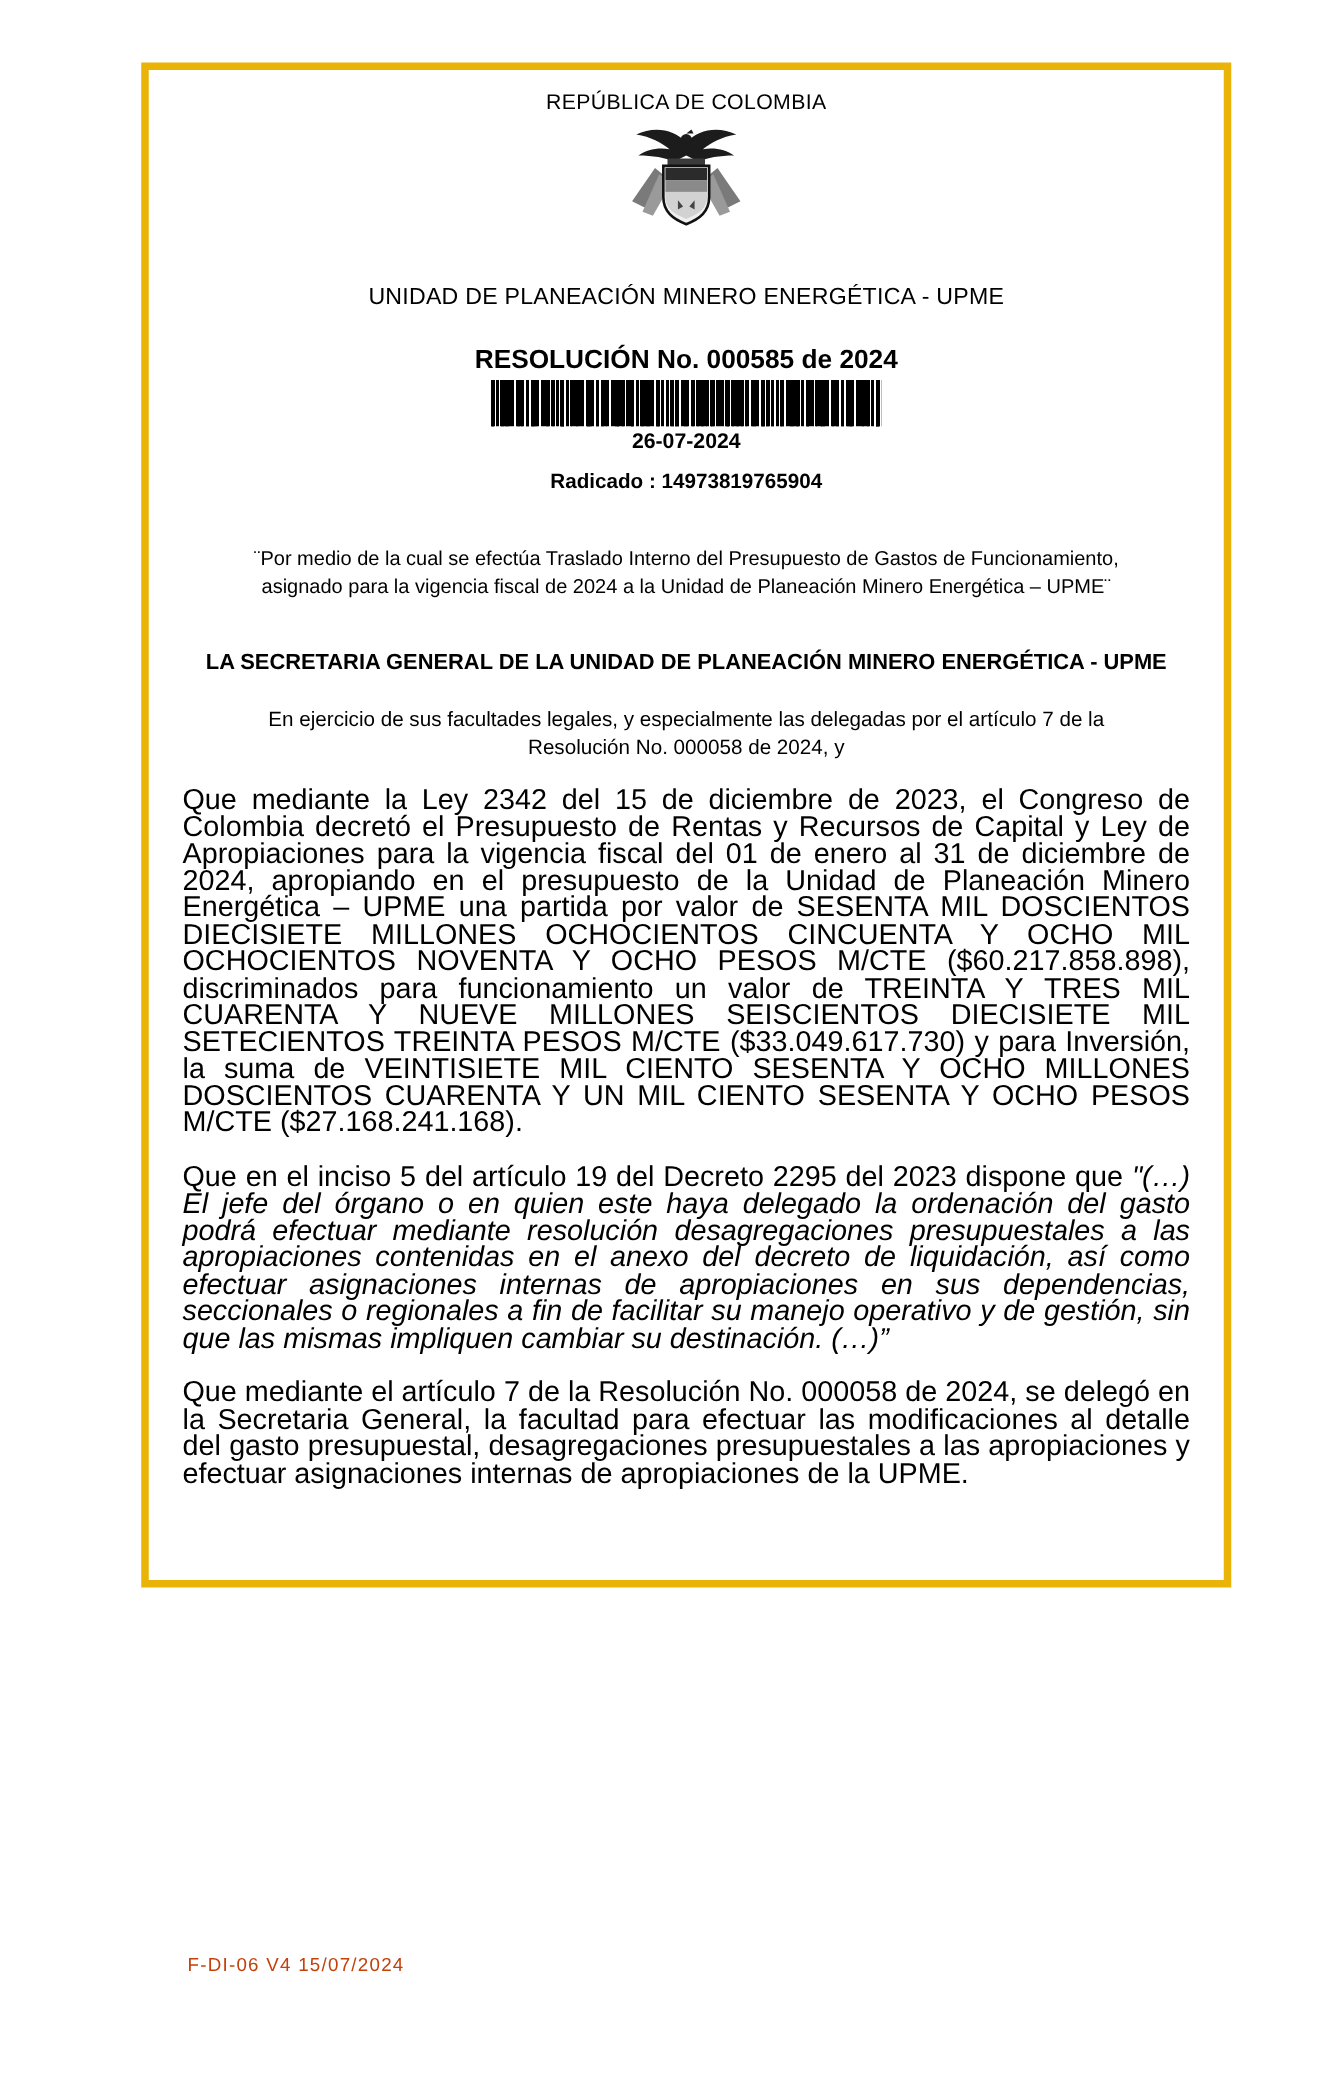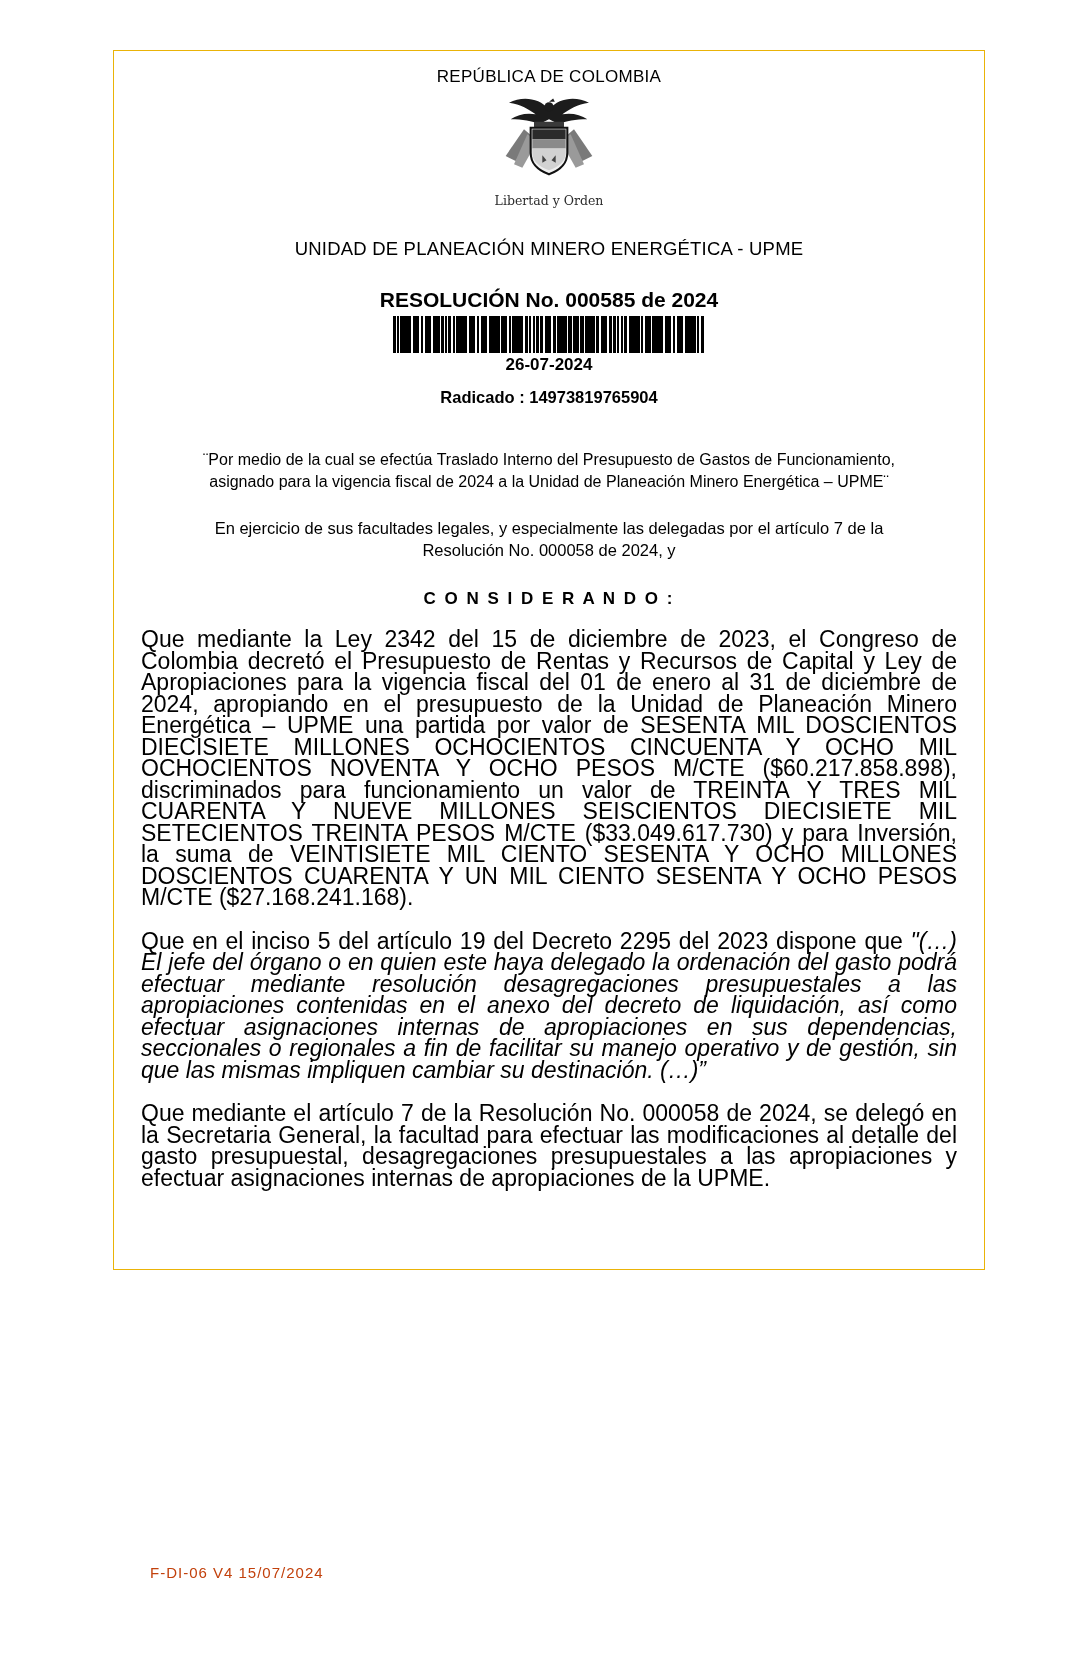--- a/index.html
+++ b/index.html
@@ -7,21 +7,21 @@
     position:relative;
     width:1075px;height:1664px;
     background:#ffffff;
     font-family:"Liberation Sans", sans-serif;
     color:#000;
     overflow:hidden;
   }
   .frame{
     position:absolute;left:113px;top:50px;
     width:872px;height:1220px;
-    border:1px solid #eab308;
+    border:6px solid #eab308;
     box-sizing:border-box;
     overflow:hidden;
   }
   .content{
     padding:14px 27px 0 27px;
   }
   .c{text-align:center;}
   .republic{font-size:17px;letter-spacing:0.3px;margin-top:2px;}
   .emblem-wrap{margin-top:4px;line-height:0;}
   .motto{font-size:12.5px;color:#2d2d2d;margin-top:2px;font-family:"DejaVu Serif", serif;}
@@ -74,38 +74,37 @@
           <path d="M96 52 L112 88 L102 92 L84 60 Z" fill="#9a9a9a"></path>
           <path d="M48 44 h44 v30 c0 14 -9 21 -22 26 c-13 -5 -22 -12 -22 -26 Z" fill="#efefef" stroke="#111" stroke-width="2.5"></path>
           <rect x="50" y="46" width="40" height="12" fill="#2b2b2b"></rect>
           <rect x="50" y="58" width="40" height="11" fill="#8a8a8a"></rect>
           <path d="M50 69 h40 v5 c0 10 -7 16 -20 21 c-13 -5 -20 -11 -20 -21 Z" fill="#d2d2d2"></path>
           <path d="M62 77 l5 6 l-5 3 z" fill="#444"></path>
           <path d="M78 77 l-5 6 l5 3 z" fill="#444"></path>
         </svg>
       </div>
 
-      <div class="c motto">Libertad y Orden</div>
 
       <div class="c entity">UNIDAD DE PLANEACIÓN MINERO ENERGÉTICA - UPME</div>
 
       <div class="c res-title">RESOLUCIÓN No. 000585 de 2024</div>
 
       <div class="barcode"></div>
 
       <div class="c date">26-07-2024</div>
 
       <div class="c radicado">Radicado : 14973819765904</div>
 
       <div class="c subject">¨Por medio de la cual se efectúa Traslado Interno del Presupuesto de Gastos de Funcionamiento, asignado para la vigencia fiscal de 2024 a la Unidad de Planeación Minero Energética – UPME¨</div>
 
+      <div class="c authority">LA SECRETARIA GENERAL DE LA UNIDAD DE PLANEACIÓN MINERO ENERGÉTICA - UPME</div>
 
       <div class="c preamble">En ejercicio de sus facultades legales, y especialmente las delegadas por el artículo 7 de la Resolución No. 000058 de 2024, y</div>
 
-      <div class="c considerando">C O N S I D E R A N D O :</div>
 
       <p class="body first">Que mediante la Ley 2342 del 15 de diciembre de 2023, el Congreso de Colombia decretó el Presupuesto de Rentas y Recursos de Capital y Ley de Apropiaciones para la vigencia fiscal del 01 de enero al 31 de diciembre de 2024, apropiando en el presupuesto de la Unidad de Planeación Minero Energética – UPME una partida por valor de SESENTA MIL DOSCIENTOS DIECISIETE MILLONES OCHOCIENTOS CINCUENTA Y OCHO MIL OCHOCIENTOS NOVENTA Y OCHO PESOS M/CTE ($60.217.858.898), discriminados para funcionamiento un valor de TREINTA Y TRES MIL CUARENTA Y NUEVE MILLONES SEISCIENTOS DIECISIETE MIL SETECIENTOS TREINTA PESOS M/CTE ($33.049.617.730) y para Inversión, la suma de VEINTISIETE MIL CIENTO SESENTA Y OCHO MILLONES DOSCIENTOS CUARENTA Y UN MIL CIENTO SESENTA Y OCHO PESOS M/CTE ($27.168.241.168).</p>
 
 
       <p class="body"><span>Que en el inciso 5 del artículo 19 del Decreto 2295 del 2023 dispone que </span><span class="italic">"(…) El jefe del órgano o en quien este haya delegado la ordenación del gasto podrá efectuar mediante resolución desagregaciones presupuestales a las apropiaciones contenidas en el anexo del decreto de liquidación, así como efectuar asignaciones internas de apropiaciones en sus dependencias, seccionales o regionales a fin de facilitar su manejo operativo y de gestión, sin que las mismas impliquen cambiar su destinación. (…)”</span></p>
 
 
       <p class="body">Que mediante el artículo 7 de la Resolución No. 000058 de 2024, se delegó en la Secretaria General, la facultad para efectuar las modificaciones al detalle del gasto presupuestal, desagregaciones presupuestales a las apropiaciones y efectuar asignaciones internas de apropiaciones de la UPME.</p>
 
     </div>

